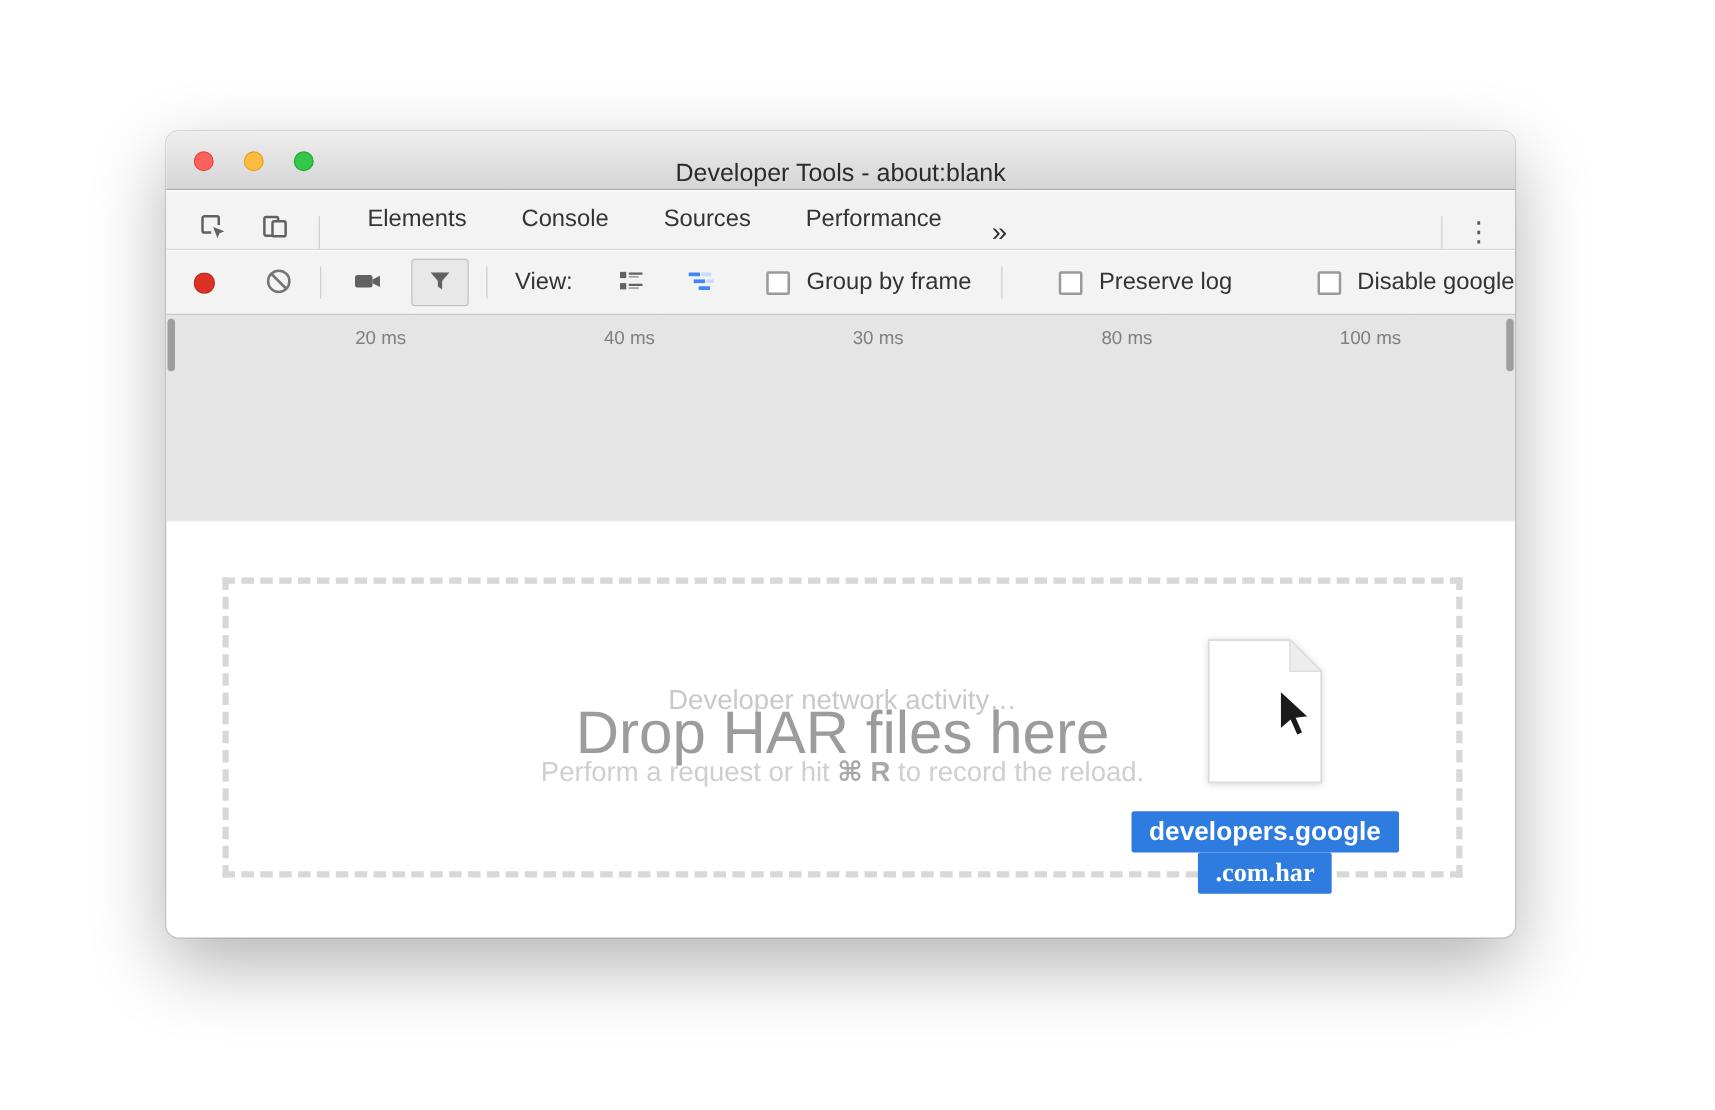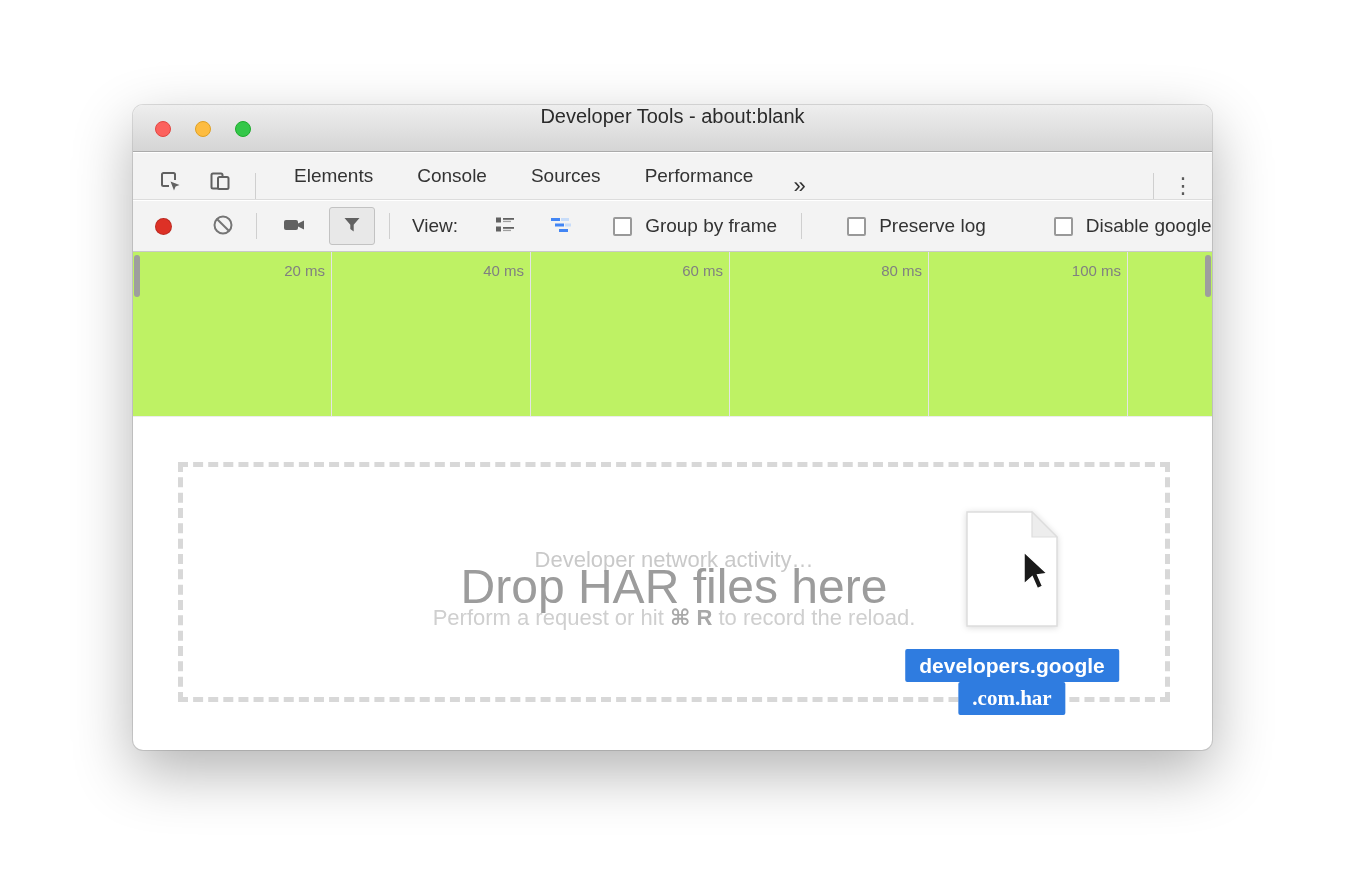--- a/index.html
+++ b/index.html
@@ -22,21 +22,21 @@
     background:#fff;
     border-radius:10px;
     box-shadow: 0 22px 60px rgba(0,0,0,0.30), 0 0 0 1px rgba(0,0,0,0.12);
     overflow:hidden;
   }
   
   .titlebar {
     position:absolute; top:0; left:0; right:0; height:47px;
     background:linear-gradient(#eeeeee,#d5d5d5);
     border-bottom:1px solid #ababab;
-    display:flex; align-items:flex-start; justify-content:center;
+    display:flex; align-items:flex-end; justify-content:center;
   }
   .traffic-lights { position:absolute; left:22px; top:16px; display:flex; gap:24px; }
   .light { width:16px; height:16px; border-radius:50%; display:inline-block; }
   .light.red   { background:#fc615d; border:1px solid #e14640; }
   .light.yellow{ background:#fdbc40; border:1px solid #dfa023; }
   .light.green { background:#34c749; border:1px solid #1eab2c; }
   .title { font-size:20px; color:#2b2b2b; }
   
   .tabbar {
     position:absolute; top:48px; left:0; right:0; height:47px;
@@ -87,21 +87,21 @@
   .cb-group { display:flex; align-items:center; flex:0 0 auto;padding-left:11px; }
   .checkbox {
     width:19px; height:19px; background:#fff;
     border:2px solid #999; border-radius:2px;
     display:inline-block; flex:0 0 auto;
   }
   .cb-label { font-size:19px; color:#333; margin-left:13px; }
   
   .grid-area {
     position:absolute; top:147px; left:0; right:0; height:165px;
-    background:#bef264; border-bottom:1px solid #ececec;padding-left:36px;
+    background:#e5e5e5; border-bottom:1px solid #ececec;padding-left:36px;
   }
   .gridline { position:absolute; top:0; bottom:0; width:1px; background:#e4e4e4; }
   .tl-label {
     position:absolute; top:10px; width:90px;
     text-align:right; font-size:15px; color:#808080;
   }
   .scroll-thumb {
     position:absolute; top:150px; width:6px; height:42px;
     background:#9e9e9e; border-radius:3px; z-index:5;
   }
@@ -253,21 +253,21 @@
   </div>
 
   <div class="grid-area">
     <div class="gridline" style="left:198px;"></div>
     <div class="gridline" style="left:397px;"></div>
     <div class="gridline" style="left:596px;"></div>
     <div class="gridline" style="left:795px;"></div>
     <div class="gridline" style="left:994px;"></div>
     <span class="tl-label" style="left:102px;">20 ms</span>
     <span class="tl-label" style="left:301px;">40 ms</span>
-    <span class="tl-label" style="left:500px;">60 ms</span>
+    <span class="tl-label" style="left:500px;">30 ms</span>
     <span class="tl-label" style="left:699px;">80 ms</span>
     <span class="tl-label" style="left:898px;">100 ms</span>
   </div>
   <div class="scroll-thumb left"></div>
   <div class="scroll-thumb right"></div>
 
   <div class="dropzone">
     <div class="recording-text">Developer network activity…</div>
     <div class="hint-text"><span>Perform a request or hit </span><span class="key">⌘ R</span><span> to record the reload.</span></div>
     <div class="drop-title">Drop HAR files here</div>

